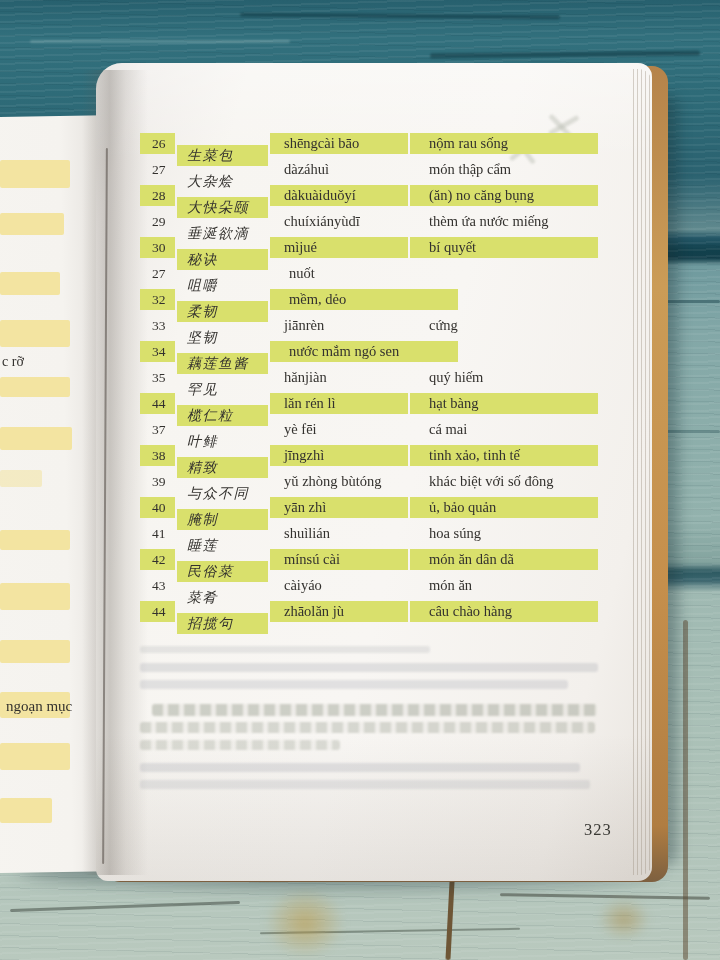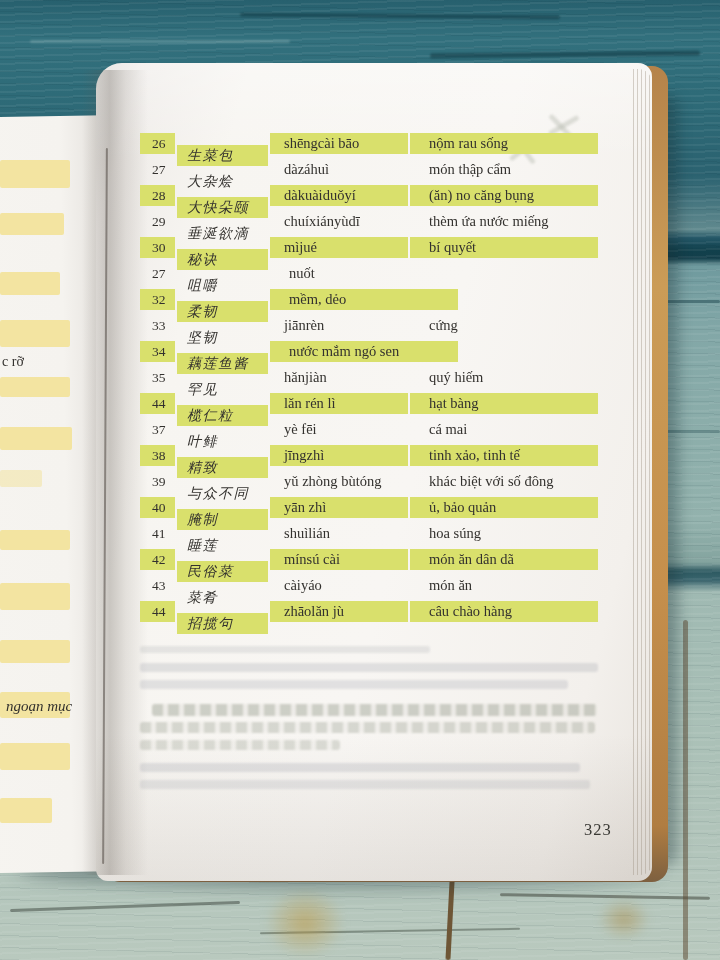--- a/index.html
+++ b/index.html
@@ -105,21 +105,21 @@
   <div class="lbar" style="top:427px;height:23px;width:72px;"></div>
   <div class="lbar" style="top:470px;height:17px;width:42px;opacity:0.55;"></div>
   <div class="lbar" style="top:530px;height:20px;width:70px;"></div>
   <div class="lbar" style="top:583px;height:27px;width:70px;"></div>
   <div class="lbar" style="top:640px;height:23px;width:70px;"></div>
   <div class="lbar" style="top:692px;height:26px;width:70px;"></div>
   <div class="lbar" style="top:743px;height:27px;width:70px;"></div>
   <div class="lbar" style="top:798px;height:25px;width:52px;"></div>
 
   <span class="lfrag" style="left:2px;top:354px;font-size:14px;">c rỡ</span>
-  <span class="lfrag" style="left:6px;top:698px;font-size:15px;font-style:italic;">ngoạn mục</span>
+  <span class="lfrag" style="left:6px;top:698px;font-size:15px;">ngoạn mục</span>
 
   <div class="vocab">
       <div class="vrow hl">
         <div class="cell c-no">26</div>
         <div class="cell c-hanzi">生菜包</div>
         <div class="cell c-pinyin">shēngcài bāo</div>
         <div class="cell c-viet">nộm rau sống</div>
       </div>
       <div class="vrow">
         <div class="cell c-no">27</div>

